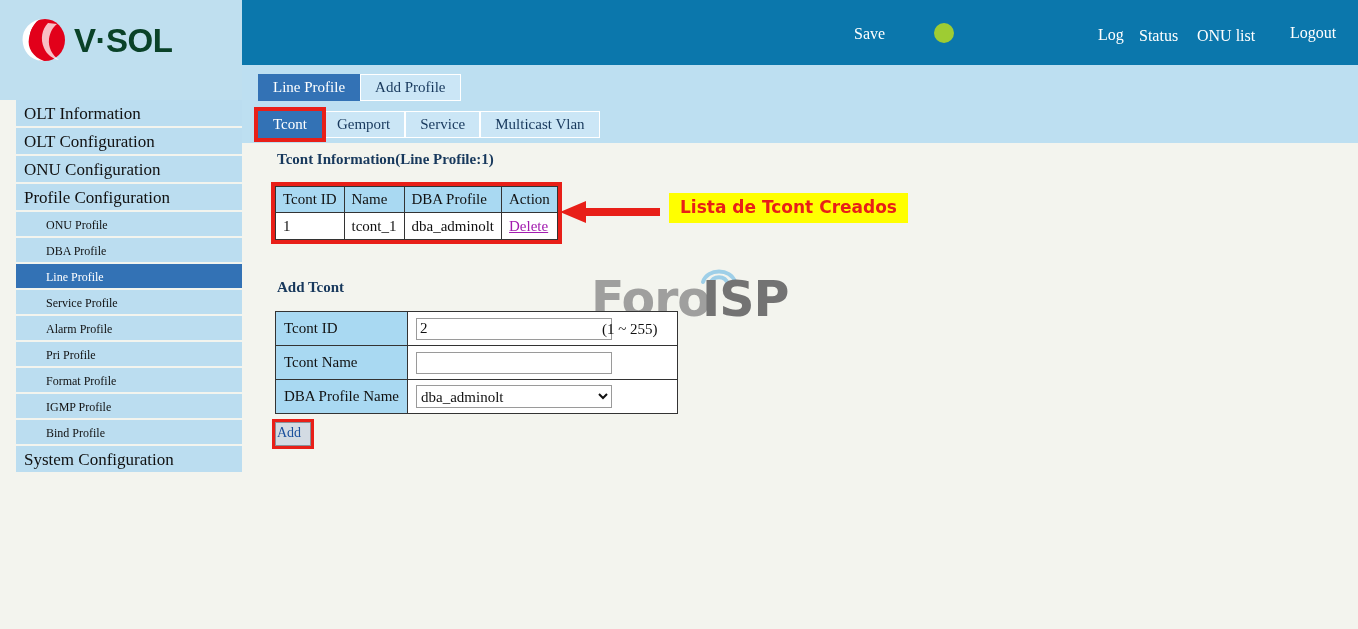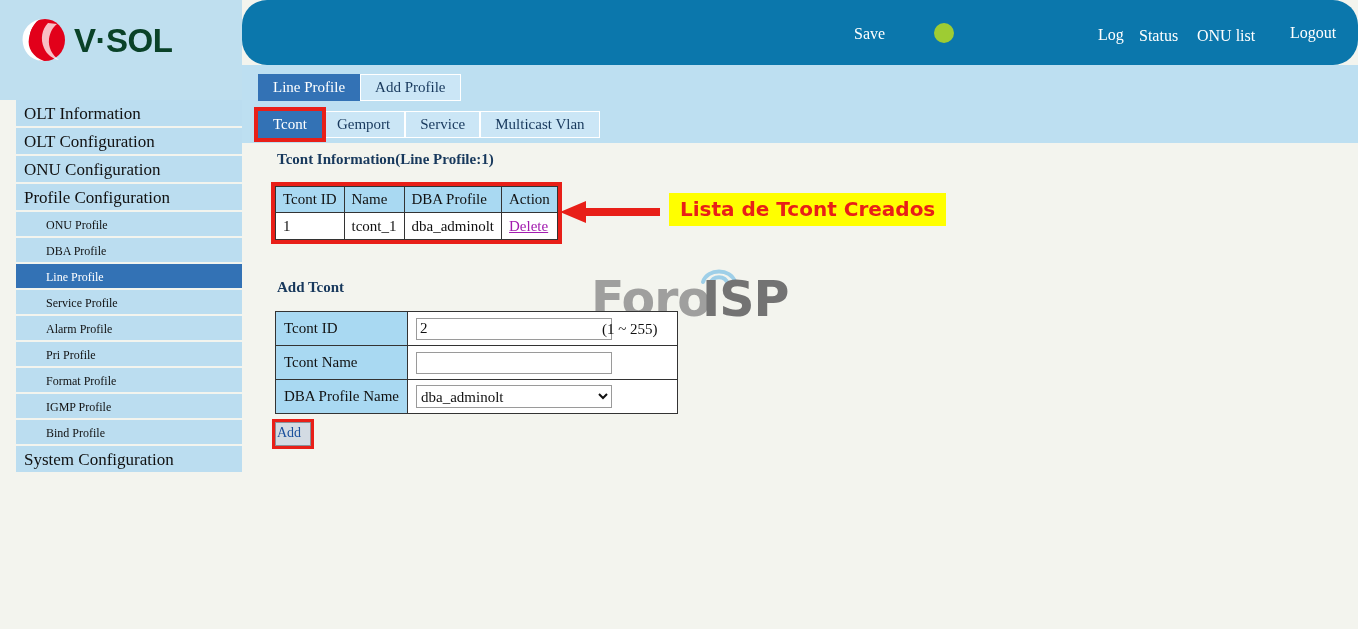--- a/index.html
+++ b/index.html
@@ -29,21 +29,20 @@
     font-weight: bold; font-size: 33px;
     letter-spacing: -0.5px;
     color: #0a4228;
     line-height: 1;
   }
 
   .header-bar {
     position: absolute; left: 242px; top: 0;
     width: 1116px; height: 65px;
     background: #0b77ac;
-    border-radius: 25px;
   }
   .header-nav {
     position: absolute; left: 0; top: 0; right: 0; bottom: 0;
   }
   .hnav-item {
     position: absolute;
     color: #ffffff;
     font-size: 16px;
     line-height: 1;
     white-space: nowrap;
@@ -178,21 +177,21 @@
   .annot-arrow {
     position: absolute; left: 318px; top: 56px;
     width: 100px; height: 26px;
   }
   .annot-box {
     position: absolute; left: 427px; top: 50px;
     background: #ffff00;
     color: #e81f18;
     font-family: "DejaVu Sans", sans-serif;
     font-weight: bold;
-    font-size: 20px;
+    font-size: 17px;
     padding: 5px 11px 6px 11px;
     white-space: nowrap;
     line-height: 1.1;
   }
 
   
   .addform-wrap {
     position: absolute; left: 33px; top: 168px;
   }
   table.form {

